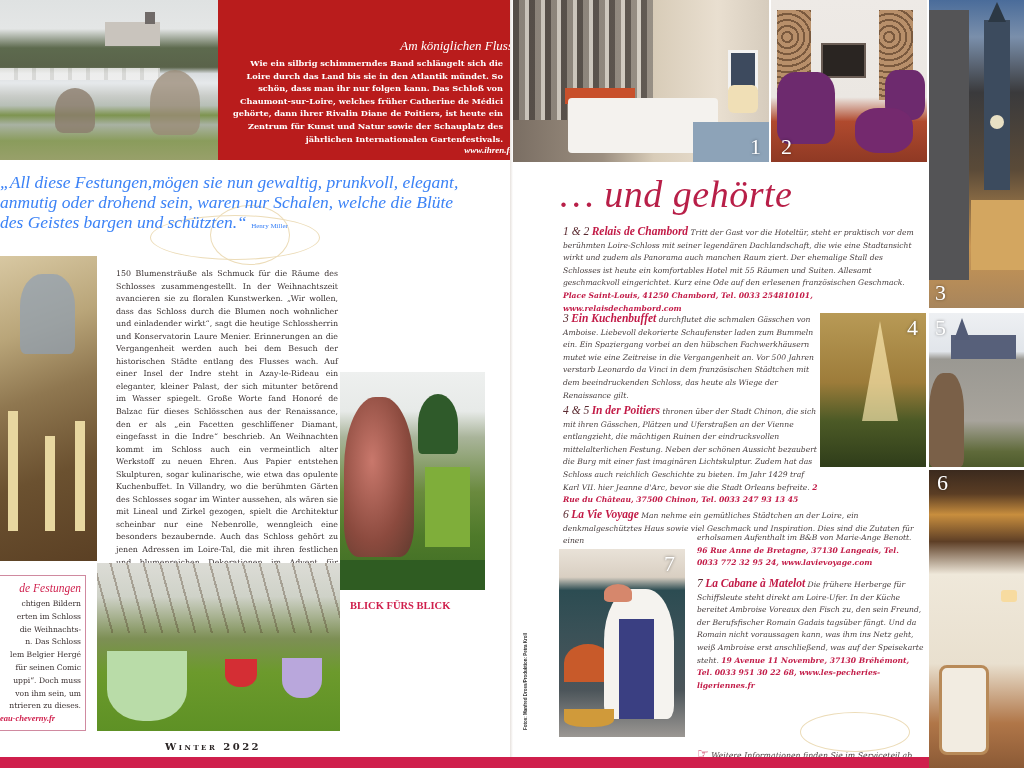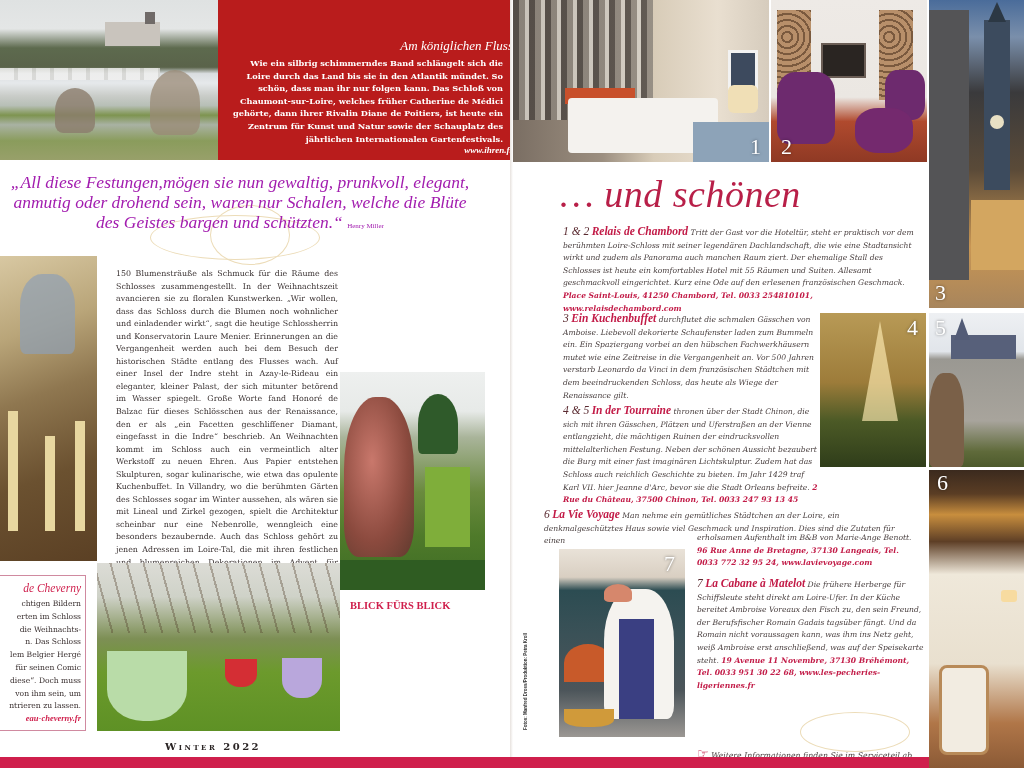--- a/index.html
+++ b/index.html
@@ -27,22 +27,22 @@
 
   #red-box {
     left: 218px; top: 0; width: 295px; height: 160px; background: #b91c1c; color: #fff;
     text-align: right; padding-top: 38px;
   }
   #red-box .title { font-style: italic; font-size: 13px; font-family: "Liberation Serif", serif; margin-bottom: 3px; }
   #red-box .body { font-size: 8.2px; line-height: 12.6px; font-family: "DejaVu Serif", serif; padding: 0 10px; font-weight: bold; }
   #red-box .url { font-style: italic; font-size: 9px; font-weight: bold; font-family: "Liberation Serif", serif; }
 
   #quote {
-    left: 0; top: 172px; width: 480px; text-align: center; font-family: "Liberation Serif", serif;
-    font-style: italic; font-size: 17.5px; line-height: 20px; color: #a21caf;
+    left: 0; top: 172px; width: 480px; font-family: "Liberation Serif", serif;
+    font-style: italic; font-size: 17.5px; line-height: 20px; color: #3b82f6;
   }
   #quote .author { font-style: normal; font-size: 7px; }
   .swirl { position: absolute; border: 1px solid #ecdcb8; border-radius: 50%; }
 
   #photo-tapestry {
     left: 0; top: 256px; width: 97px; height: 305px;
     background: linear-gradient(160deg, #d8c8a2 0%, #b9a579 25%, #8f7750 45%, #6b5130 70%, #5b4024 100%);
   }
   #photo-tapestry .fig { position: absolute; left: 20px; top: 18px; width: 55px; height: 80px; background: #8fa0b5; border-radius: 40% 40% 10% 10%; opacity: .7; }
   #photo-tapestry .tree { position: absolute; width: 10px; background: #e8d7a0; bottom: 30px; }
@@ -61,21 +61,21 @@
   #photo-garden .tree-red { position: absolute; left: 4px; top: 25px; width: 70px; height: 160px; border-radius: 45% 45% 20% 20%; background: radial-gradient(ellipse at 40% 40%, #c9786c, #8b4a3e 60%, #5e3a2e); }
   #photo-garden .cone { position: absolute; left: 78px; top: 22px; width: 40px; height: 60px; background: #2f5a2a; border-radius: 50% 50% 10% 10%; }
   #photo-garden .hedge { position: absolute; left: 0; bottom: 0; width: 145px; height: 30px; background: #2f5c22; }
   #photo-garden .lawn { position: absolute; left: 85px; top: 95px; width: 45px; height: 80px; background: #7fae3a; }
 
   #cheverny-box {
     left: 0; top: 575px; width: 86px; height: 156px; border: 1px solid #d08aa0; border-left: none; padding: 6px 4px 0 0;
   }
   #cheverny-box .title { font-style: italic; color: #cf1f4c; font-size: 11.5px; font-family: "Liberation Serif", serif; text-align: right; margin-bottom: 4px; }
   #cheverny-box .body { font-size: 7.6px; line-height: 12.8px; text-align: right; font-family: "DejaVu Serif", serif; white-space: nowrap; overflow: hidden; }
-  #cheverny-box .url { font-style: italic; font-weight: bold; color: #cf1f4c; font-size: 8.5px; font-family: "Liberation Serif", serif; text-align: right; white-space: nowrap; overflow: hidden; }
+  #cheverny-box .url { font-style: italic; font-weight: bold; color: #cf1f4c; font-size: 8.5px; font-family: "Liberation Serif", serif; white-space: nowrap; overflow: hidden; }
 
   #photo-cups {
     left: 97px; top: 563px; width: 243px; height: 168px;
     background: linear-gradient(180deg, #dcdcd6 0%, #cfd2c8 20%, #7d8f55 45%, #6c9a2c 65%, #5e9125 100%);
   }
   #photo-cups .cup { position: absolute; border-radius: 0 0 45% 45%; }
   #photo-cups .c1 { left: 10px; top: 88px; width: 80px; height: 70px; background: #b9dca8; }
   #photo-cups .c2 { left: 128px; top: 96px; width: 32px; height: 28px; background: #d42e34; }
   #photo-cups .c3 { left: 185px; top: 95px; width: 40px; height: 40px; background: #b9a7dc; }
   #photo-cups .branch { position: absolute; left: 0; top: 0; width: 243px; height: 70px; background: repeating-linear-gradient(75deg, transparent 0 14px, rgba(80,60,40,.35) 14px 16px); }
@@ -162,21 +162,21 @@
   }
 
   .entry { position: absolute; font-family: "DejaVu Serif", serif; font-style: italic; font-size: 7.6px; line-height: 12.6px; color: #4a4040; }
   .entry .num { font-style: italic; font-size: 11.5px; color: #5a2a30; font-family: "Liberation Serif", serif; }
   .entry .name { font-style: italic; font-weight: bold; color: #c21b47; font-size: 11.5px; font-family: "Liberation Serif", serif; }
   .entry .addr { color: #c21b47; font-weight: bold; }
 
   #entry-1 { left: 563px; top: 225px; width: 357px; }
   #entry-3 { left: 563px; top: 312px; width: 255px; }
   #entry-4 { left: 563px; top: 404px; width: 357px; }
-  #entry-6 { left: 544px; top: 508px; width: 357px; }
+  #entry-6 { left: 563px; top: 508px; width: 357px; }
   #entry-6b { left: 697px; top: 532px; width: 225px; }
   #entry-7 { left: 697px; top: 577px; width: 228px; }
 
   #more-info { left: 697px; top: 748px; width: 230px; font-style: italic; font-size: 7.8px; line-height: 12px; font-family: "DejaVu Serif", serif; color: #4a4040; }
   #more-info .hand { color: #c21b47; font-size: 13px; font-style: normal; }
 
   #bottom-bar-left { left: 0; top: 757px; width: 512px; height: 11px; background: #cf1f4c; }
   #bottom-bar-right { left: 512px; top: 757px; width: 417px; height: 11px; background: #cf1f4c; }
   #gutter { left: 510px; top: 0; width: 3px; height: 768px; background: linear-gradient(90deg, #e7e2de, #fff); }
 </style>
@@ -222,31 +222,31 @@
 </div>
 
 <div class="photo" id="photo-garden">
   <div class="tree-red"></div>
   <div class="cone"></div>
   <div class="lawn"></div>
   <div class="hedge"></div>
 </div>
 
 <div class="abs" id="cheverny-box">
-  <div class="title">de Cheverny</div>
+  <div class="title">de Festungen</div>
   <div class="body">
     <div>chtigen Bildern</div>
     <div>erten im Schloss</div>
     <div>die Weihnachts-</div>
     <div>n. Das Schloss</div>
     <div>lem Belgier Hergé</div>
     <div>für seinen Comic</div>
-    <div>diese“. Doch muss</div>
+    <div>uppi“. Doch muss</div>
     <div>von ihm sein, um</div>
-    <div>ntrieren zu lassen.</div>
+    <div>ntrieren zu dieses.</div>
   </div>
   <div class="url">eau-cheverny.fr</div>
 </div>
 
 <div class="photo" id="photo-cups">
   <div class="branch"></div>
   <div class="cup c1"></div>
   <div class="cup c2"></div>
   <div class="cup c3"></div>
 </div>
@@ -309,39 +309,39 @@
 
 <div class="photo" id="photo-chef">
   <div class="lamp"></div>
   <div class="chef"></div>
   <div class="apron"></div>
   <div class="hat"></div>
   <div class="pan"></div>
   <span class="num" style="right:10px;top:2px;">7</span>
 </div>
 
-<div class="abs" id="heading-ausserdem">… und schönen</div>
+<div class="abs" id="heading-ausserdem">… und gehörte</div>
 
 <div class="entry" id="entry-1">
   <span class="num">1 &amp; 2</span>
   <span class="name">Relais de Chambord</span>
   <span>Tritt der Gast vor die Hoteltür, steht er praktisch vor dem berühmten Loire-Schloss mit seiner legendären Dachlandschaft, die wie eine Stadtansicht wirkt und zudem als Panorama auch manchen Raum ziert. Der ehemalige Stall des Schlosses ist heute ein komfortables Hotel mit 55 Räumen und Suiten. Allesamt geschmackvoll eingerichtet. Kurz eine Ode auf den erlesenen französischen Geschmack.</span>
   <span class="addr">Place Saint-Louis, 41250 Chambord, Tel. 0033 254810101, www.relaisdechambord.com</span>
 </div>
 
 <div class="entry" id="entry-3">
   <span class="num">3</span>
   <span class="name">Ein Kuchenbuffet</span>
   <span>durchflutet die schmalen Gässchen von Amboise. Liebevoll dekorierte Schaufenster laden zum Bummeln ein. Ein Spaziergang vorbei an den hübschen Fachwerkhäusern mutet wie eine Zeitreise in die Vergangenheit an. Vor 500 Jahren verstarb Leonardo da Vinci in dem französischen Städtchen mit dem beeindruckenden Schloss, das heute als Wiege der Renaissance gilt.</span>
 </div>
 
 <div class="entry" id="entry-4">
   <div style="width:255px;">
     <span class="num">4 &amp; 5</span>
-    <span class="name">In der Tourraine</span>
+    <span class="name">In der Poitiers</span>
     <span>thronen über der Stadt Chinon, die sich mit ihren Gässchen, Plätzen und Uferstraßen an der Vienne entlangzieht, die mächtigen Ruinen der eindrucksvollen mittelalterlichen Festung. Neben der schönen Aussicht bezaubert die Burg mit einer fast imaginären Lichtskulptur. Zudem hat das Schloss auch reichlich Geschichte zu bieten. Im Jahr 1429 traf Karl VII. hier Jeanne d'Arc, bevor sie die Stadt Orleans befreite.</span>
     <span class="addr">2 Rue du Château, 37500 Chinon, Tel. 0033 247 93 13 45</span>
   </div>
 </div>
 
 <div class="entry" id="entry-6">
   <span class="num">6</span>
   <span class="name">La Vie Voyage</span>
   <span>Man nehme ein gemütliches Städtchen an der Loire, ein denkmalgeschütztes Haus sowie viel Geschmack und Inspiration. Dies sind die Zutaten für einen</span>
 </div>

